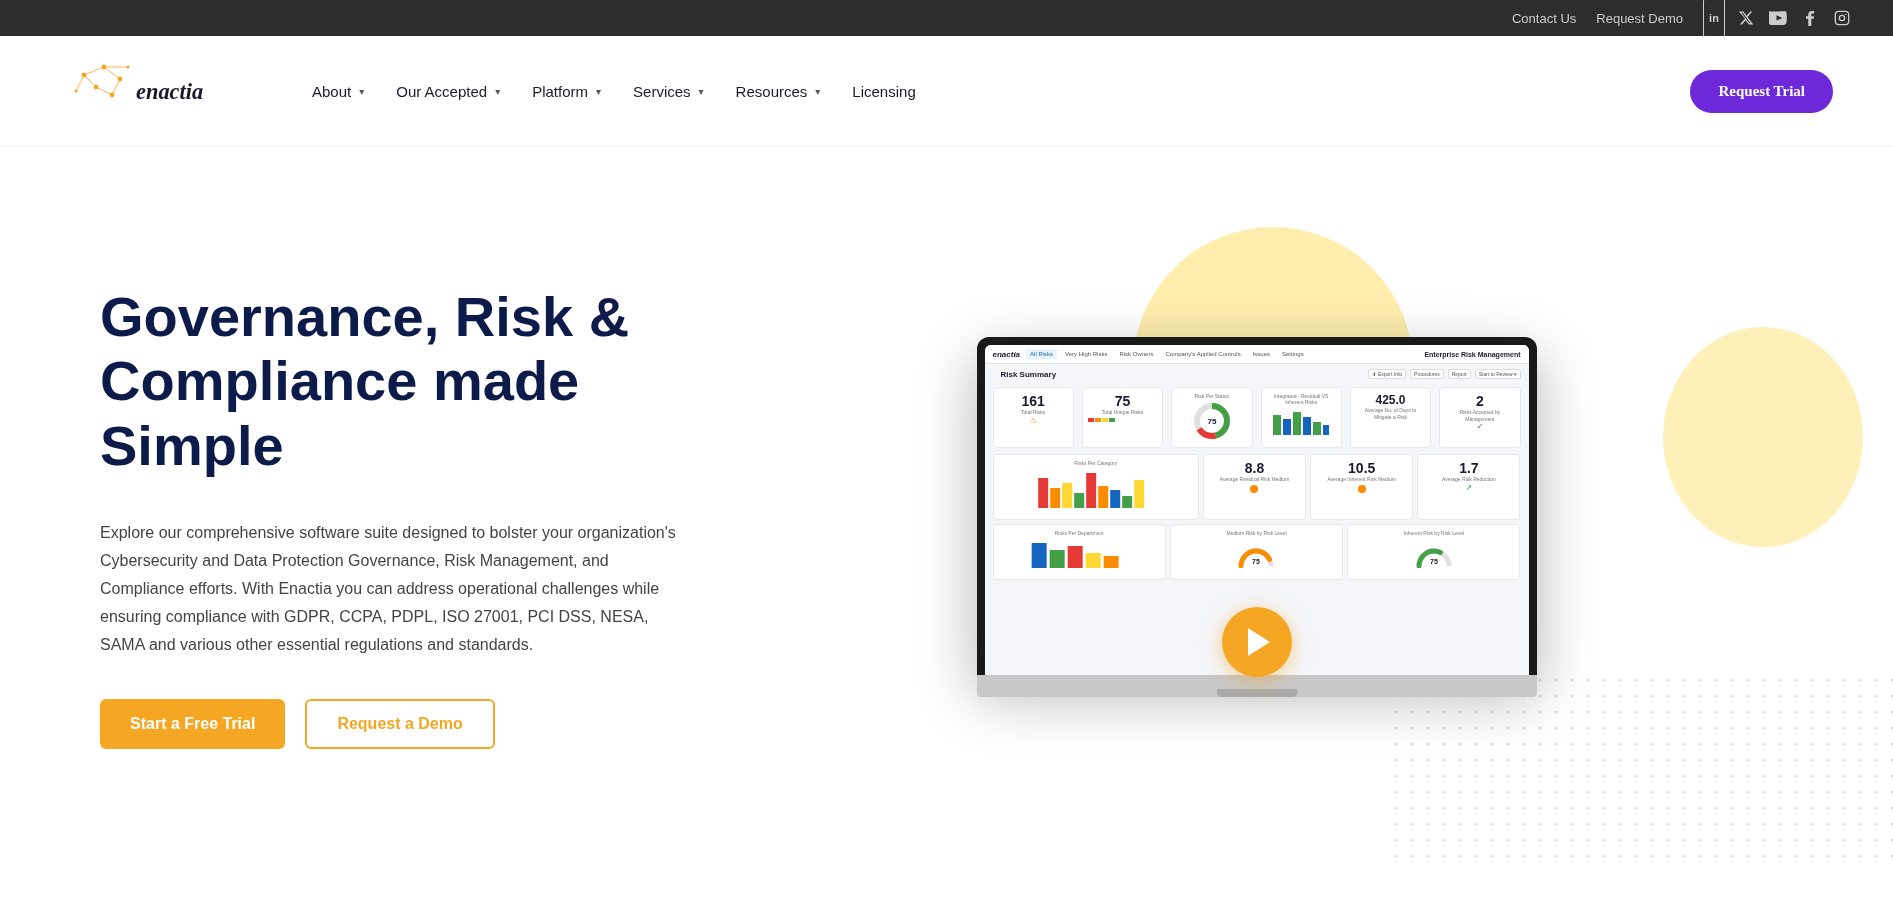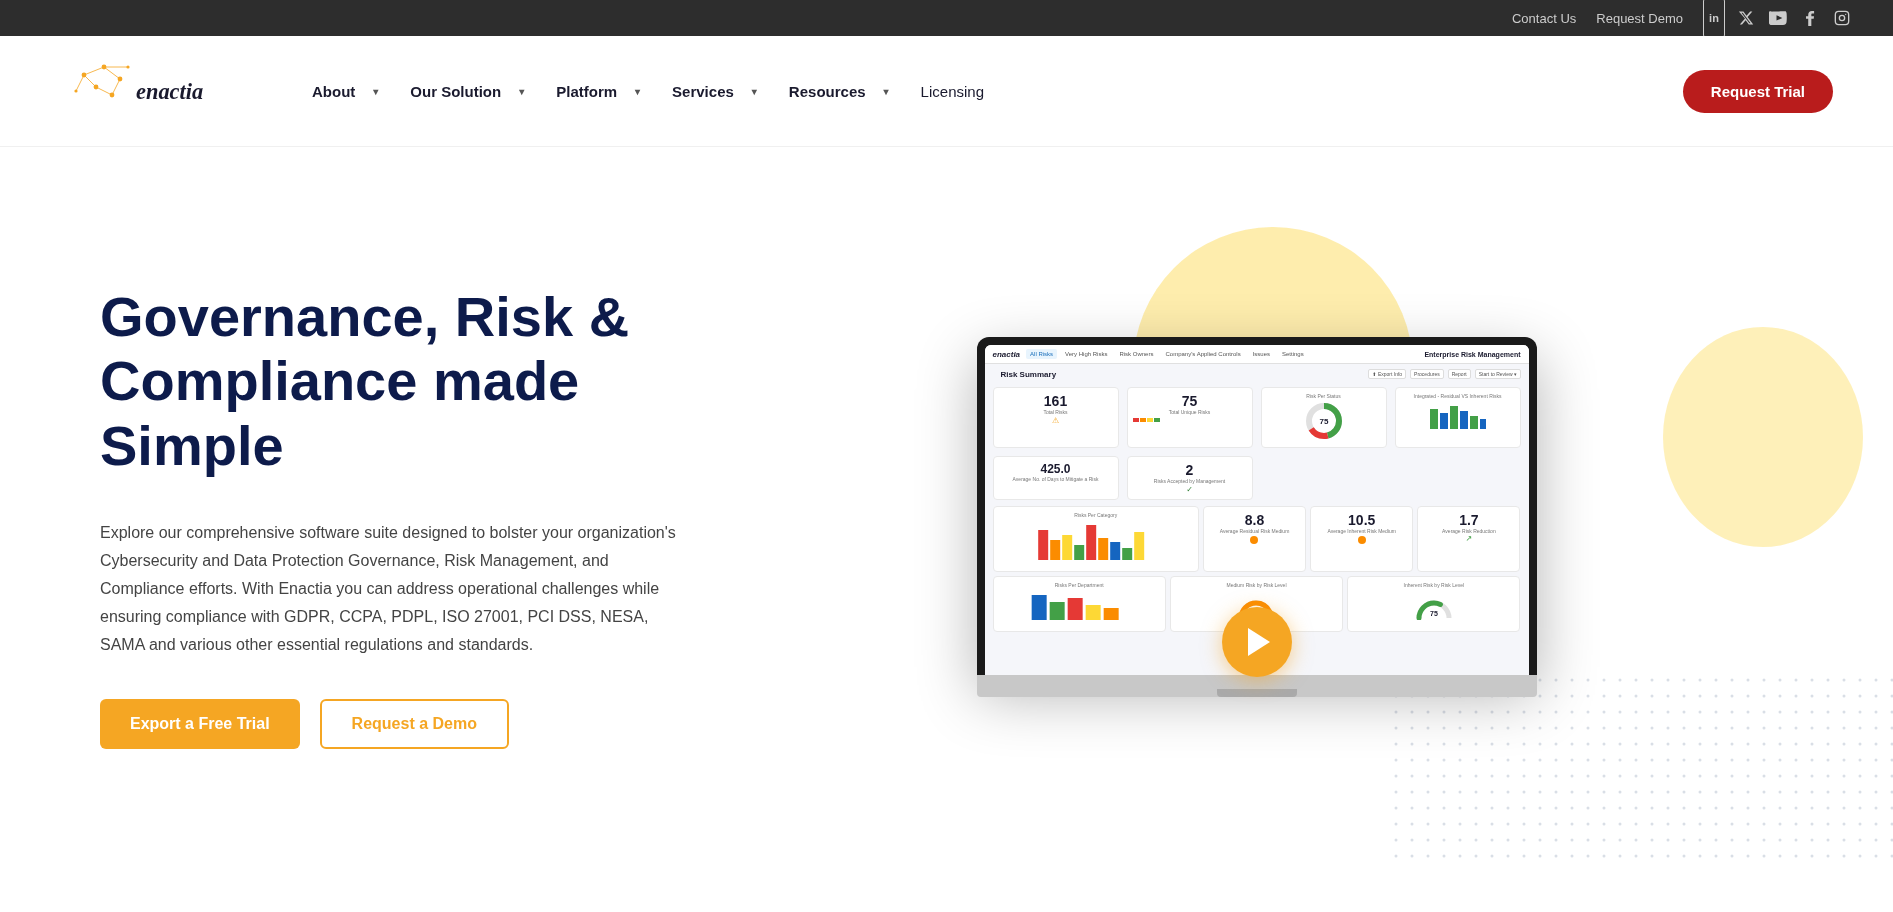--- a/index.html
+++ b/index.html
@@ -61,51 +61,52 @@
     }
     .nav-links {
       display: flex;
       align-items: center;
       gap: 8px;
       flex: 1;
     }
     .nav-item {
       display: flex;
       align-items: center;
-      gap: 18px;
+      gap: 8px;
       color: #1a1a2e;
       font-size: 15px;
-      font-weight: 700;
+      font-weight: 400;
       padding: 8px 12px;
       cursor: pointer;
       white-space: nowrap;
       text-decoration: none;
     }
     .nav-item .chevron {
       font-size: 10px;
       color: #555;
     }
     .nav-licensing {
       color: #1a1a2e;
       font-size: 15px;
       font-weight: 500;
       padding: 8px 12px;
       cursor: pointer;
     }
     .btn-request-trial {
-      background: #b91c1c;
+      background: #6d28d9;
       color: #fff;
       border: none;
       border-radius: 30px;
       padding: 13px 28px;
       font-size: 15px;
       font-weight: 600;
       cursor: pointer;
       white-space: nowrap;
       margin-left: 20px;
+      font-family: Liberation Serif, serif;
     }
 
     
     .hero {
       display: flex;
       align-items: center;
       padding: 60px 80px 40px 100px;
       position: relative;
       min-height: 720px;
       overflow: hidden;
@@ -286,21 +287,21 @@
       color: #555;
       padding: 1px 3px;
       border: 1px solid #ddd;
       border-radius: 2px;
       background: #fff;
     }
 
     
     .kpi-row {
       display: grid;
-      grid-template-columns: repeat(4, 1fr);
+      grid-template-columns: repeat(6, 1fr);
       gap: 8px;
       padding: 4px 8px;
     }
     .kpi-card {
       background: #fff;
       border-radius: 4px;
       padding: 5px;
       text-align: center;
       border: 1px solid #e8e8e8;
     }
@@ -415,21 +416,21 @@
       <text x="95" y="50" font-family="Georgia, serif" font-size="28" font-weight="bold" fill="#1a1a2e" font-style="italic">enactia</text>
     </svg>
   </div>
 
   <div class="nav-links">
     <a class="nav-item">
       <span>About</span>
       <span class="chevron">▾</span>
     </a>
     <a class="nav-item">
-      <span>Our Solution</span>
+      <span>Our Accepted</span>
       <span class="chevron">▾</span>
     </a>
     <a class="nav-item">
       <span>Platform</span>
       <span class="chevron">▾</span>
     </a>
     <a class="nav-item">
       <span>Services</span>
       <span class="chevron">▾</span>
     </a>
@@ -445,21 +446,21 @@
 
 <section class="hero">
 
   <div class="bg-circle-1"></div>
   <div class="bg-circle-2"></div>
 
   <div class="hero-left">
     <h1 class="hero-title">Governance, Risk &amp; Compliance made Simple</h1>
     <p class="hero-desc">Explore our comprehensive software suite designed to bolster your organization's Cybersecurity and Data Protection Governance, Risk Management, and Compliance efforts. With Enactia you can address operational challenges while ensuring compliance with GDPR, CCPA, PDPL, ISO 27001, PCI DSS, NESA, SAMA and various other essential regulations and standards.</p>
     <div class="hero-buttons">
-      <button class="btn-free-trial">Export a Free Trial</button>
+      <button class="btn-free-trial">Start a Free Trial</button>
       <button class="btn-request-demo">Request a Demo</button>
     </div>
   </div>
 
   <div class="hero-right">
     <div class="laptop-container">
       <div class="laptop-screen-outer">
         <div class="laptop-screen-inner">
 
           <div class="dashboard">

